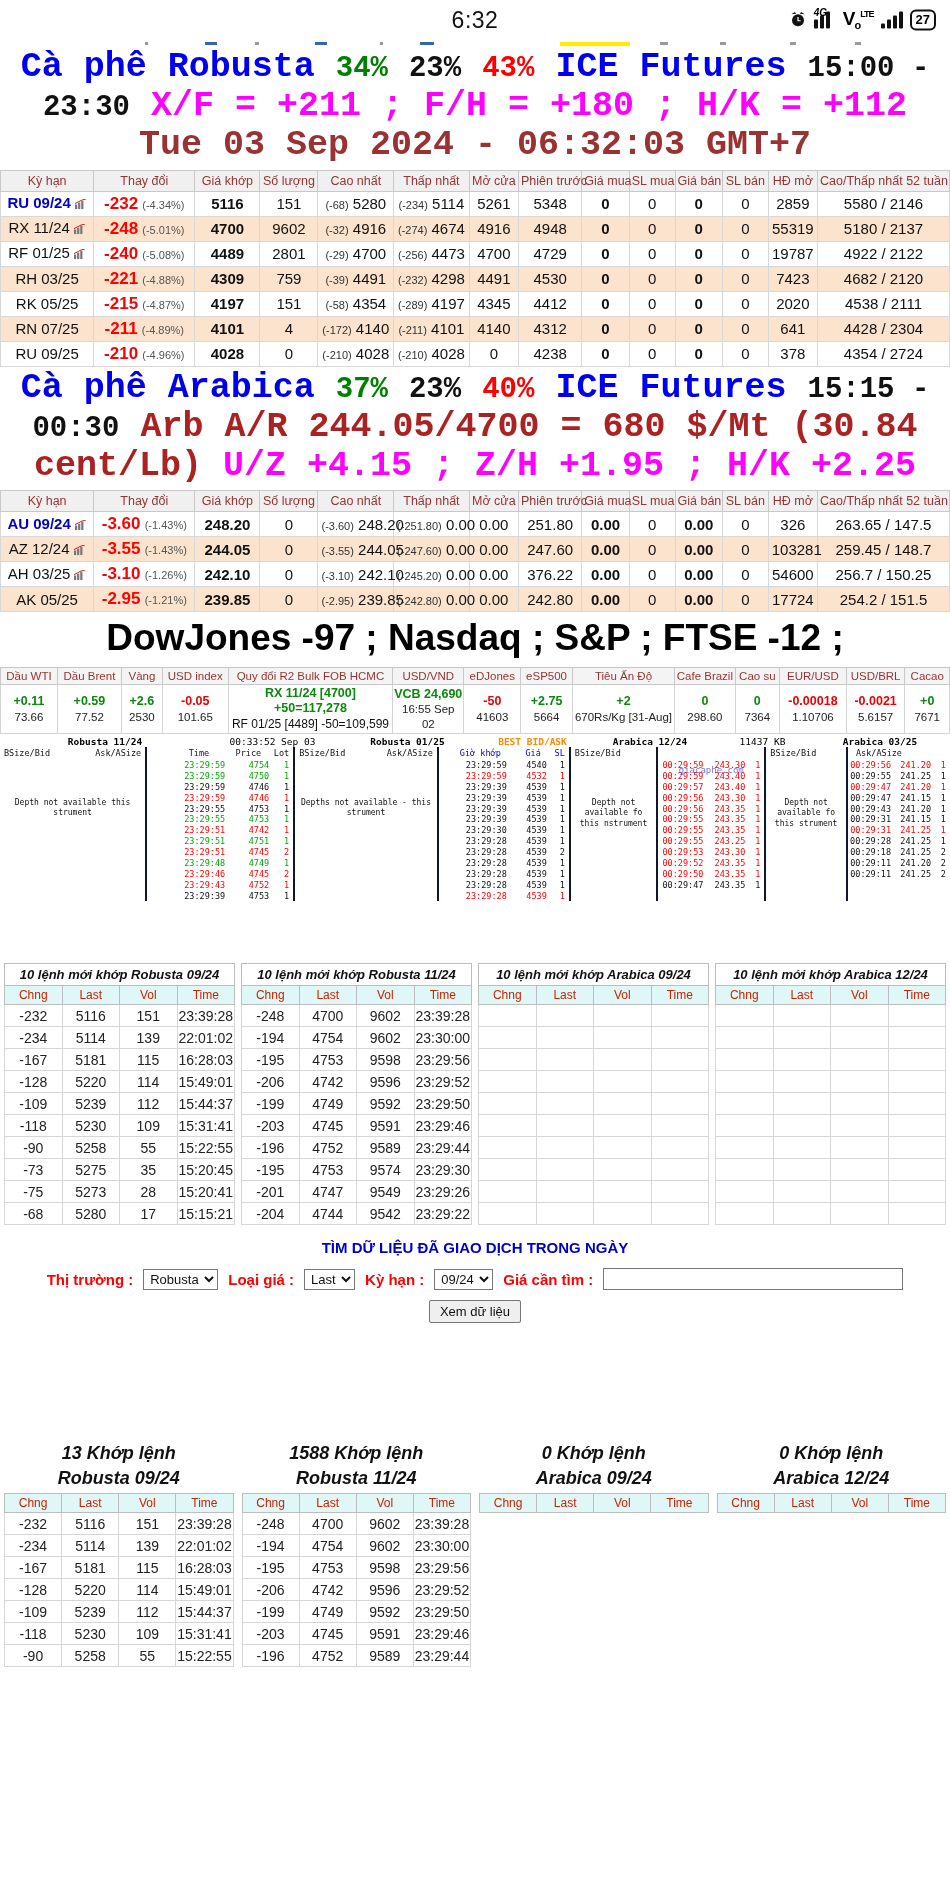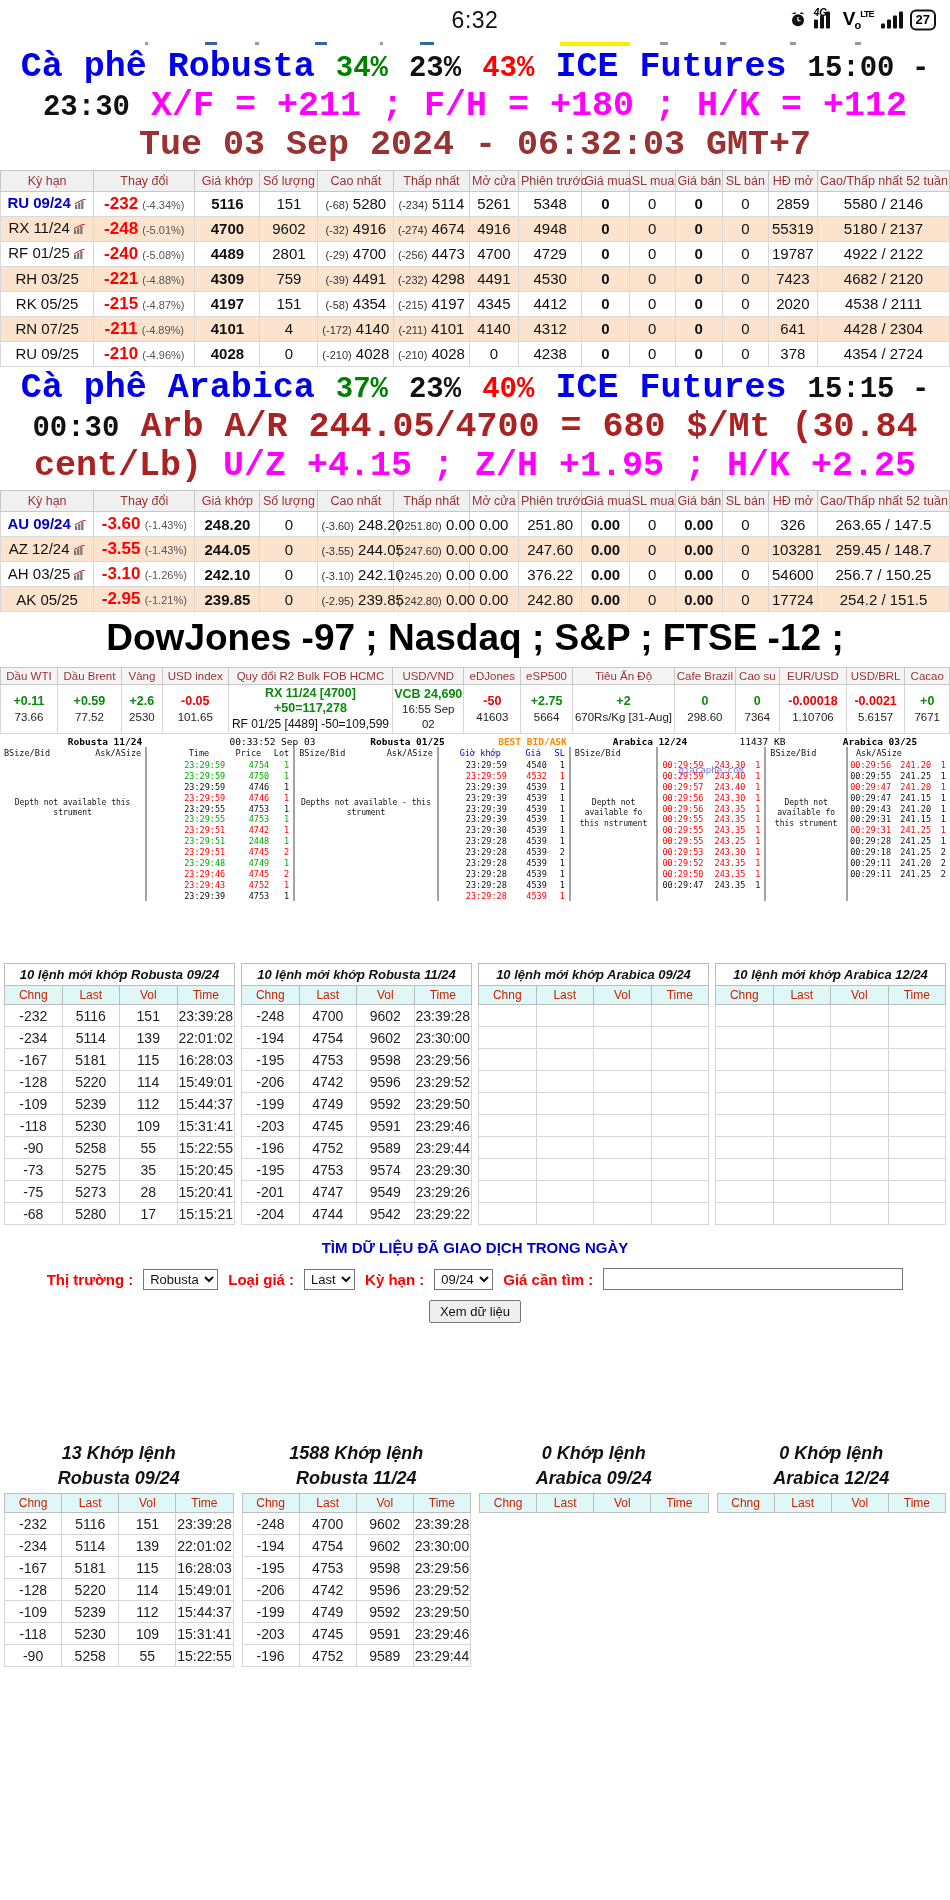--- a/index.html
+++ b/index.html
@@ -96,21 +96,21 @@
   .sub { color:#222; font-size:11.5px; font-weight:normal; }
   .quy-main { color:#0a8a0a; font-weight:bold; font-size:12.5px; }
   .quy-sub { color:#111; font-size:12px; }
 
   
   .tape-wrap { font-family:"DejaVu Sans Mono", monospace; font-size:9px; }
   .tape-titles { display:flex; justify-content:center; gap:0; padding-top:2px; }
   .tape-titles div { text-align:center; font-weight:bold; font-size:9.5px; }
   .panel-row { display:flex; width:100%; }
   .panel {
-    border-right:2px solid #a3a3a3; padding:0 2px; position:relative;
+    border-right:2px solid #0f172a; padding:0 2px; position:relative;
     min-height:125px;
   }
   .panel:last-child { border-right:none; }
   .p-head { display:flex; font-size:8.5px; color:#111; justify-content:space-between; padding:1px 2px 2px; }
   .depth-msg { font-size:8px; text-align:center; color:#111; padding-top:38px; line-height:1.3; }
   .tick-row { display:flex; justify-content:flex-end; gap:6px; font-size:8.5px; line-height:1.28; padding-right:2px; }
   .g { color:#00aa00; } .r { color:#ff0000; } .k { color:#111; }
   .lbl-blue { color:#0000cc; }
   .watermark { position:absolute; left:50%; top:18px; transform:translateX(-50%);
     color:#4444cc; font-size:9px; opacity:.75; }
@@ -335,21 +335,21 @@
         <td>0</td>
         <td>7423</td>
         <td>4682 / 2120</td>
       </tr>
       <tr>
         <td><span class="sym">RK 05/25</span></td>
         <td><span class="chg">-215</span> <span class="pct">(-4.87%)</span></td>
         <td><span class="bold">4197</span></td>
         <td>151</td>
         <td><span class="paren">(-58)</span> 4354</td>
-        <td><span class="paren">(-215)</span> 4197</td>
+        <td><span class="paren">(-289)</span> 4197</td>
         <td>4345</td>
         <td>4412</td>
         <td><span class="bold">0</span></td>
         <td>0</td>
         <td><span class="bold">0</span></td>
         <td>0</td>
         <td>2020</td>
         <td>4538 / 2111</td>
       </tr>
       <tr class="alt">
@@ -675,21 +675,21 @@
             <span style="width:38px;text-align:right">4753</span>
             <span style="width:14px;text-align:right">1</span>
           </div>
           <div class="tick-row r">
             <span style="width:52px;text-align:right">23:29:51</span>
             <span style="width:38px;text-align:right">4742</span>
             <span style="width:14px;text-align:right">1</span>
           </div>
           <div class="tick-row g">
             <span style="width:52px;text-align:right">23:29:51</span>
-            <span style="width:38px;text-align:right">2448</span>
+            <span style="width:38px;text-align:right">4751</span>
             <span style="width:14px;text-align:right">1</span>
           </div>
           <div class="tick-row r">
             <span style="width:52px;text-align:right">23:29:51</span>
             <span style="width:38px;text-align:right">4745</span>
             <span style="width:14px;text-align:right">2</span>
           </div>
           <div class="tick-row g">
             <span style="width:52px;text-align:right">23:29:48</span>
             <span style="width:38px;text-align:right">4749</span>

